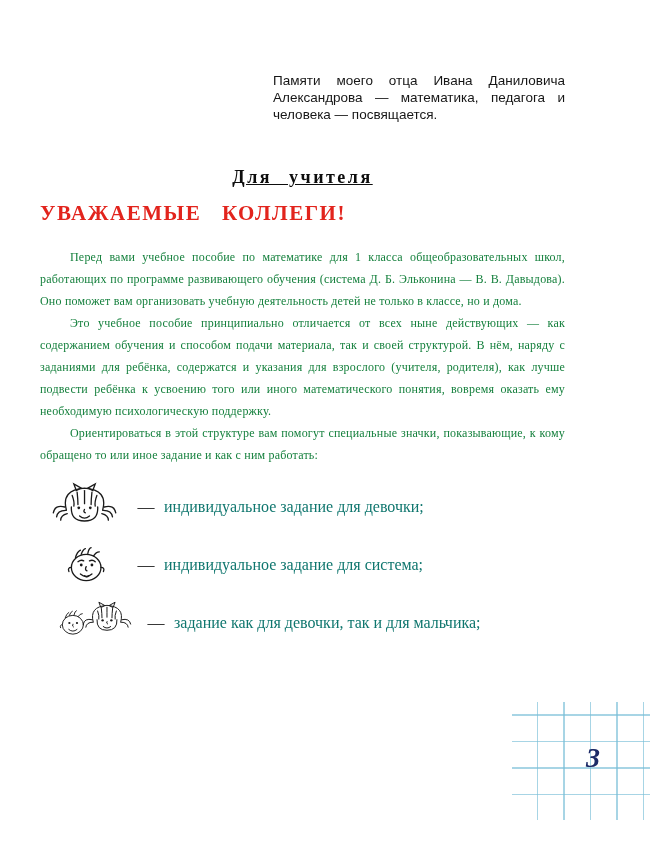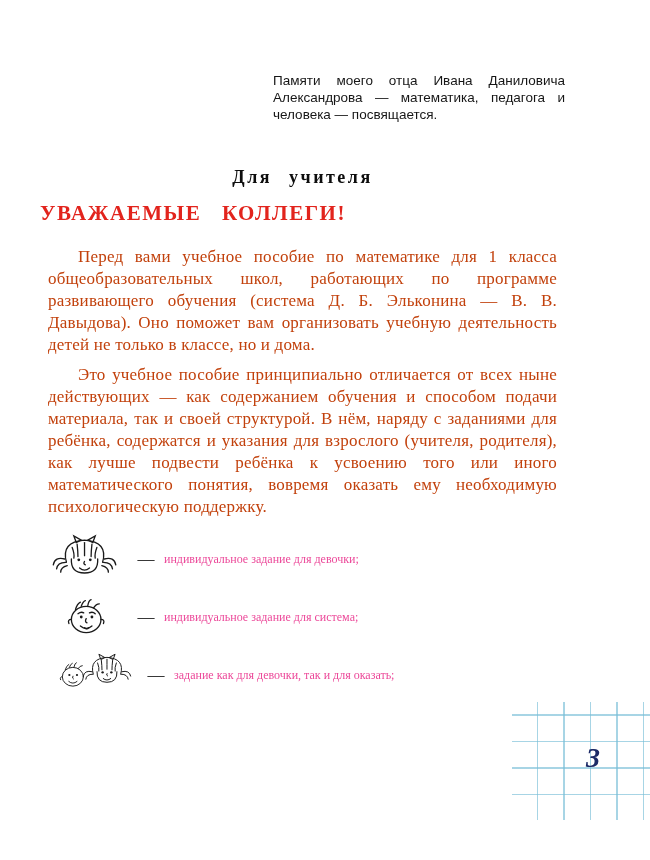--- a/index.html
+++ b/index.html
@@ -26,38 +26,39 @@
     color: #161616;
   }
   .section-label {
     margin-top: 44px;
     text-align: center;
     font-weight: bold;
     font-size: 18px;
     letter-spacing: 2.5px;
     word-spacing: 10px;
     color: #0d0d0d;
+    text-decoration: underline;
   }
   .title {
     margin: 13px 0 0 0;
     text-align: left;
     font-weight: bold;
     font-size: 21px;
     letter-spacing: 1.5px;
     word-spacing: 14px;
     color: #e2241d;
   }
   .body-par {
-    margin: 8px;
-    font-size: 17px;
+    margin: 0;
+    font-size: 12px;
     line-height: 22px;
     text-align: justify;
     text-indent: 30px;
     letter-spacing: 0.2px;
-    color: #c2410c;
+    color: #15803d;
   }
   .body-par.first { margin-top: 20px; }
   .legend { margin-top: 16px; }
   .legend-row {
     display: flex;
     align-items: center;
     margin-bottom: 8px;
   }
   .legend-icon {
     flex: 0 0 88px;
@@ -67,24 +68,24 @@
     box-sizing: border-box;
   }
   .legend-dash {
     flex: 0 0 36px;
     text-align: center;
     font-size: 17px;
     color: #0d0d0d;
   }
   .legend-text {
     flex: 1 1 auto;
-    font-size: 12px;
+    font-size: 16px;
     line-height: 22px;
     text-align: justify;
-    color: #ec4899;
+    color: #0f766e;
   }
   .grid-corner {
     position: absolute;
     right: 0;
     bottom: 0;
     width: 138px;
     height: 118px;
     background-image:
       repeating-linear-gradient(90deg, transparent 0, transparent 25px, rgba(120,190,215,0.65) 25px, rgba(120,190,215,0.65) 26.4px),
       repeating-linear-gradient(0deg, transparent 0, transparent 25px, rgba(120,190,215,0.65) 25px, rgba(120,190,215,0.65) 26.4px);
@@ -108,20 +109,21 @@
   <div class="content">
 
     <div class="dedication">Памяти моего отца Ивана Даниловича Александрова — математика, педагога и человека — посвящается.</div>
 
     <div class="section-label">Для учителя</div>
 
     <h1 class="title">УВАЖАЕМЫЕ КОЛЛЕГИ!</h1>
 
     <p class="body-par first">Перед вами учебное пособие по математике для 1 класса общеобразовательных школ, работающих по программе развивающего обучения (система Д. Б. Эльконина — В. В. Давыдова). Оно поможет вам организовать учебную деятельность детей не только в классе, но и дома.</p>
     <p class="body-par">Это учебное пособие принципиально отличается от всех ныне действующих — как содержанием обучения и способом подачи материала, так и своей структурой. В нём, наряду с заданиями для ребёнка, содержатся и указания для взрослого (учителя, родителя), как лучше подвести ребёнка к усвоению того или иного математического понятия, вовремя оказать ему необходимую психологическую поддержку.</p>
+    <p class="body-par">Ориентироваться в этой структуре вам помогут специальные значки, показывающие, к кому обращено то или иное задание и как с ним работать:</p>
 
     <div class="legend">
 
       <div class="legend-row">
         <span class="legend-icon">
           <svg viewBox="0 0 90 60" width="74" height="50" aria-hidden="true">
             <g class="stroke">
               <path d="M18 30 q-12 -3 -14 7"></path>
               <path d="M19 34 q-10 0 -11 8"></path>
               <path d="M21 38 q-8 2 -8 8"></path>
@@ -203,21 +205,21 @@
               <path d="M57 16 q-3 8 -2 13"></path>
               <path d="M26 30 q-1 17 16 17 q17 0 16 -17"></path>
               <circle cx="35" cy="31" r="1.9" fill="#1a1a1a" stroke="none"></circle>
               <circle cx="49" cy="31" r="1.9" fill="#1a1a1a" stroke="none"></circle>
               <path d="M42 33 q-2 3 1 4"></path>
               <path d="M36 41 q6 5 12 0"></path>
             </g>
           </svg>
         </span>
         <span class="legend-dash">—</span>
-        <span class="legend-text">задание как для девочки, так и для оказать;</span>
+        <span class="legend-text">задание как для девочки, так и для мальчика;</span>
       </div>
 
     </div>
   </div>
 
   <div class="grid-corner"></div>
   <div class="page-number">3</div>
 </div>
 
 </body></html>

